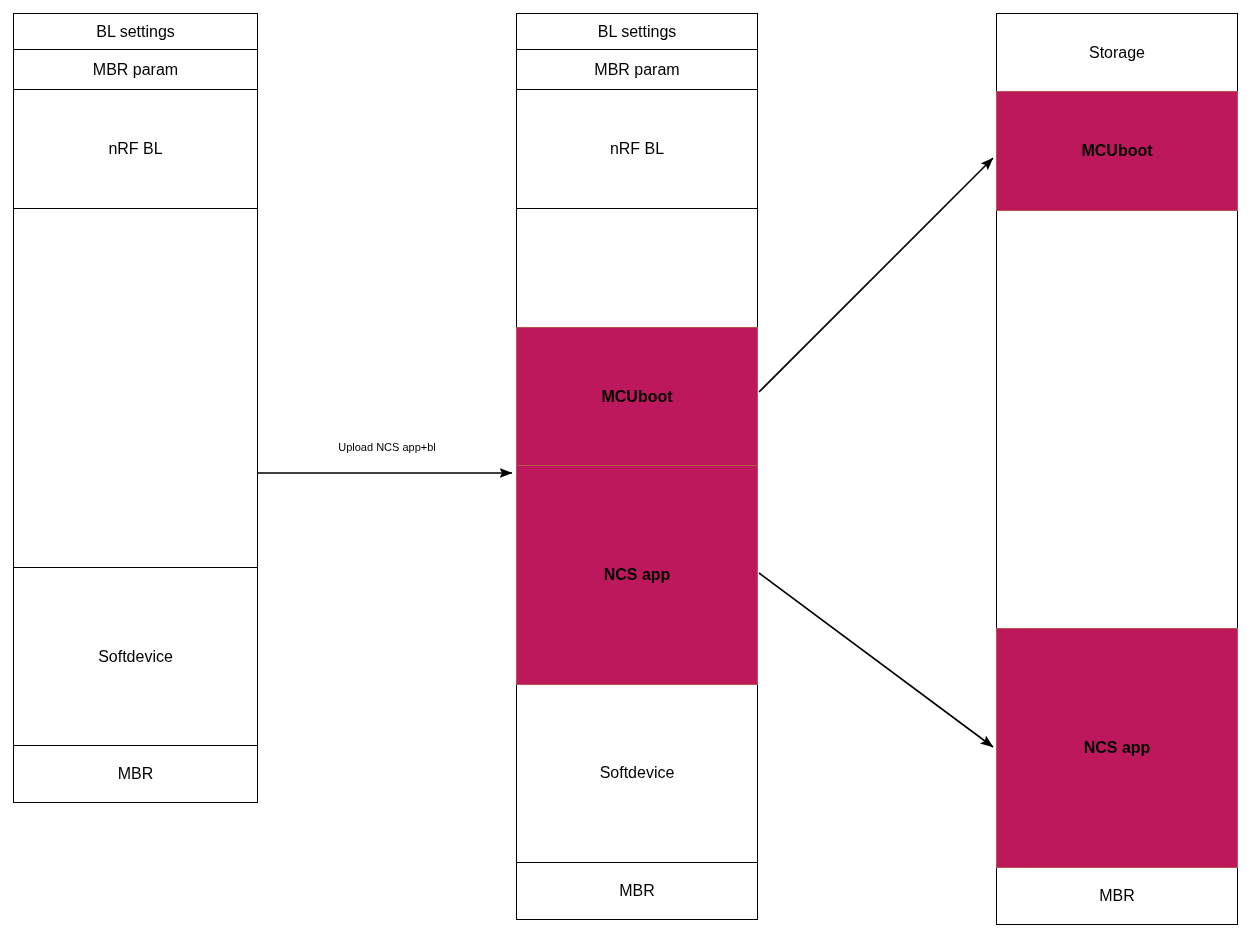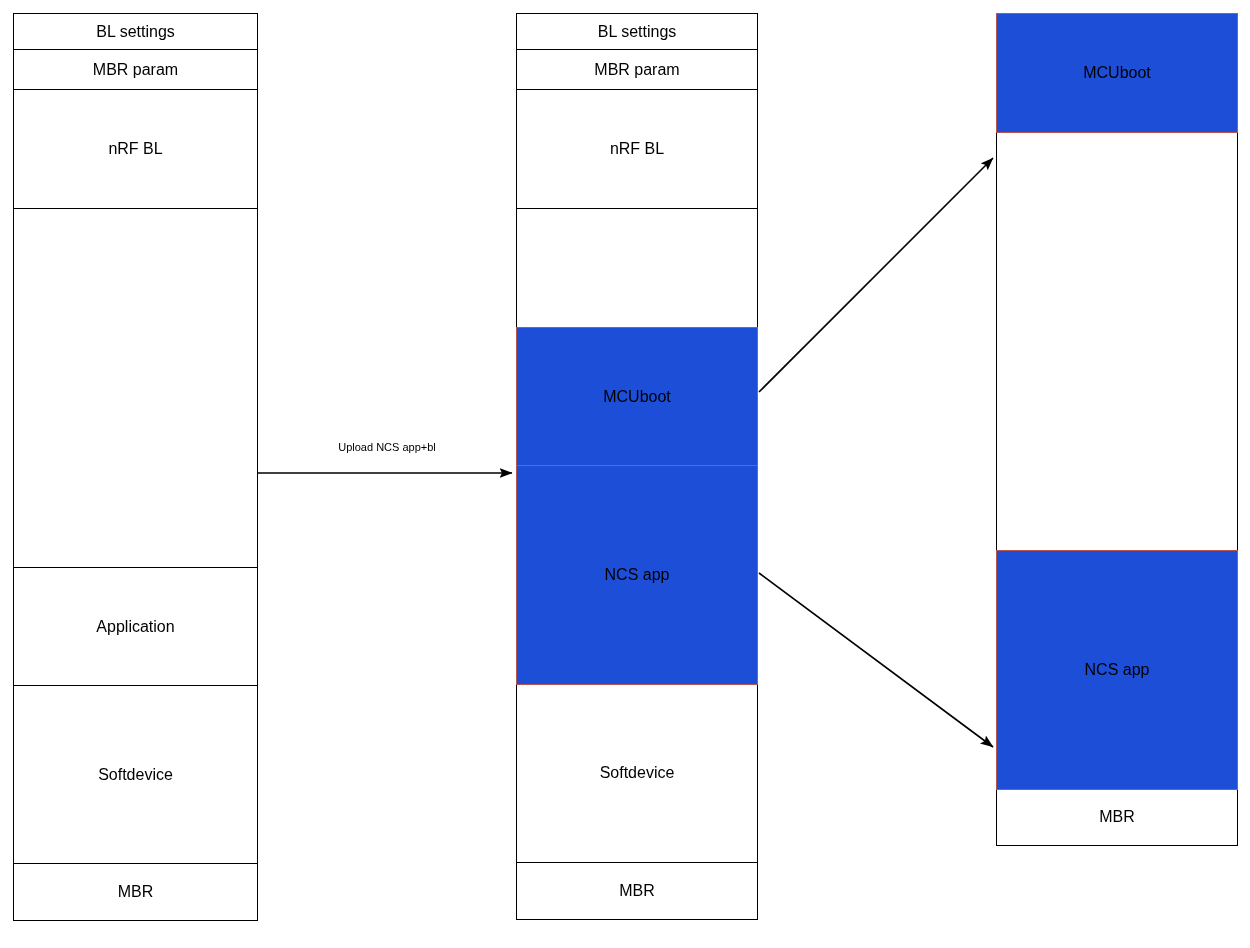--- a/index.html
+++ b/index.html
@@ -30,23 +30,24 @@
     justify-content: center;
     font-size: 16px;
     color: #000000;
     text-align: center;
     position: relative;
   }
   .section:first-child {
     margin-top: 0;
   }
   .section.highlight {
-    background: #1d4ed8;
+    background: #be185d;
     border-color: #b85450;
     z-index: 2;
+    font-weight: bold;
   }
   #arrow-layer {
     position: absolute;
     left: 0;
     top: 0;
     width: 1250px;
     height: 948px;
     pointer-events: none;
     z-index: 3;
   }
@@ -70,23 +71,20 @@
     </div>
     <div class="section" style="height: 41px;">
       <span>MBR param</span>
     </div>
     <div class="section" style="height: 121px;">
       <span>nRF BL</span>
     </div>
     <div class="section" style="height: 360px;">
       <span></span>
     </div>
-    <div class="section" style="height: 120px;">
-      <span>Application</span>
-    </div>
     <div class="section" style="height: 180px;">
       <span>Softdevice</span>
     </div>
     <div class="section" style="height: 58px;">
       <span>MBR</span>
     </div>
   </div>
 <div class="memory-column" style="left: 516px; top: 13px; width: 242px;">
     <div class="section" style="height: 38px;">
       <span>BL settings</span>
@@ -107,20 +105,23 @@
       <span>NCS app</span>
     </div>
     <div class="section" style="height: 180px;">
       <span>Softdevice</span>
     </div>
     <div class="section" style="height: 58px;">
       <span>MBR</span>
     </div>
   </div>
 <div class="memory-column" style="left: 996px; top: 13px; width: 242px;">
+    <div class="section" style="height: 80px;">
+      <span>Storage</span>
+    </div>
     <div class="section highlight" style="height: 120px;">
       <span>MCUboot</span>
     </div>
     <div class="section" style="height: 420px;">
       <span></span>
     </div>
     <div class="section highlight" style="height: 240px;">
       <span>NCS app</span>
     </div>
     <div class="section" style="height: 58px;">

